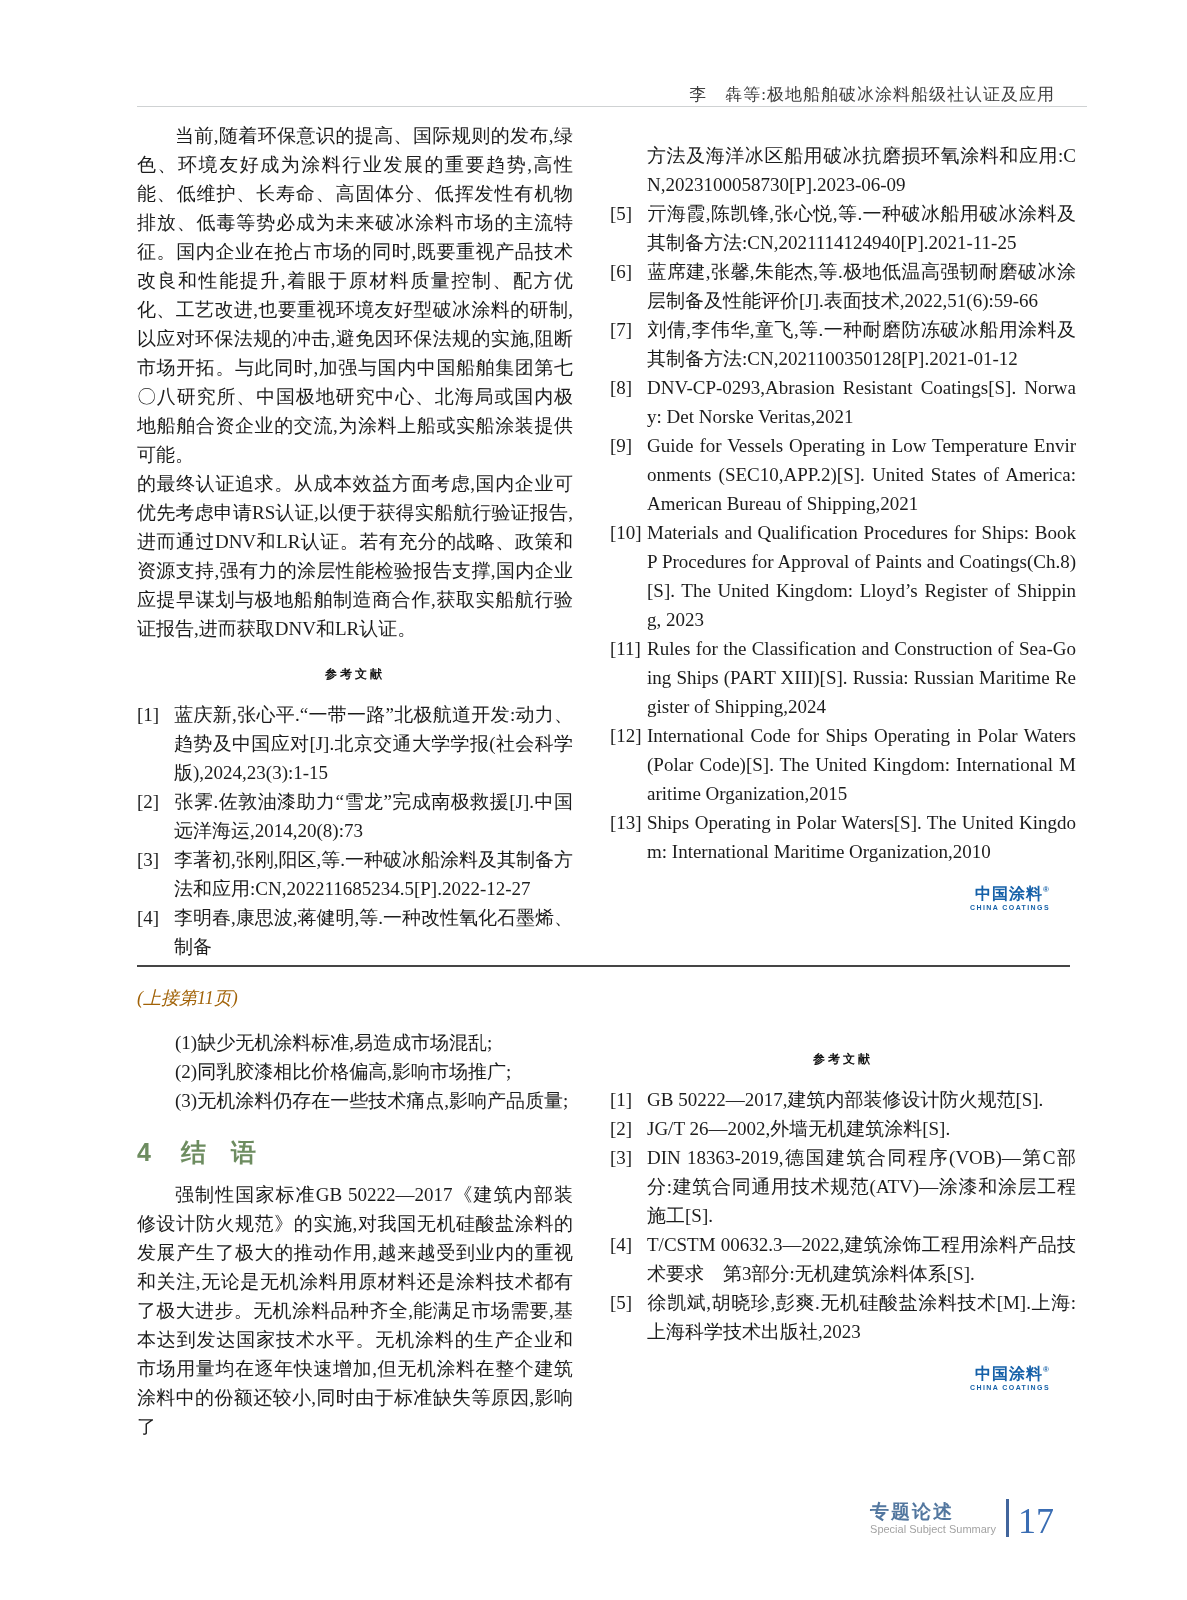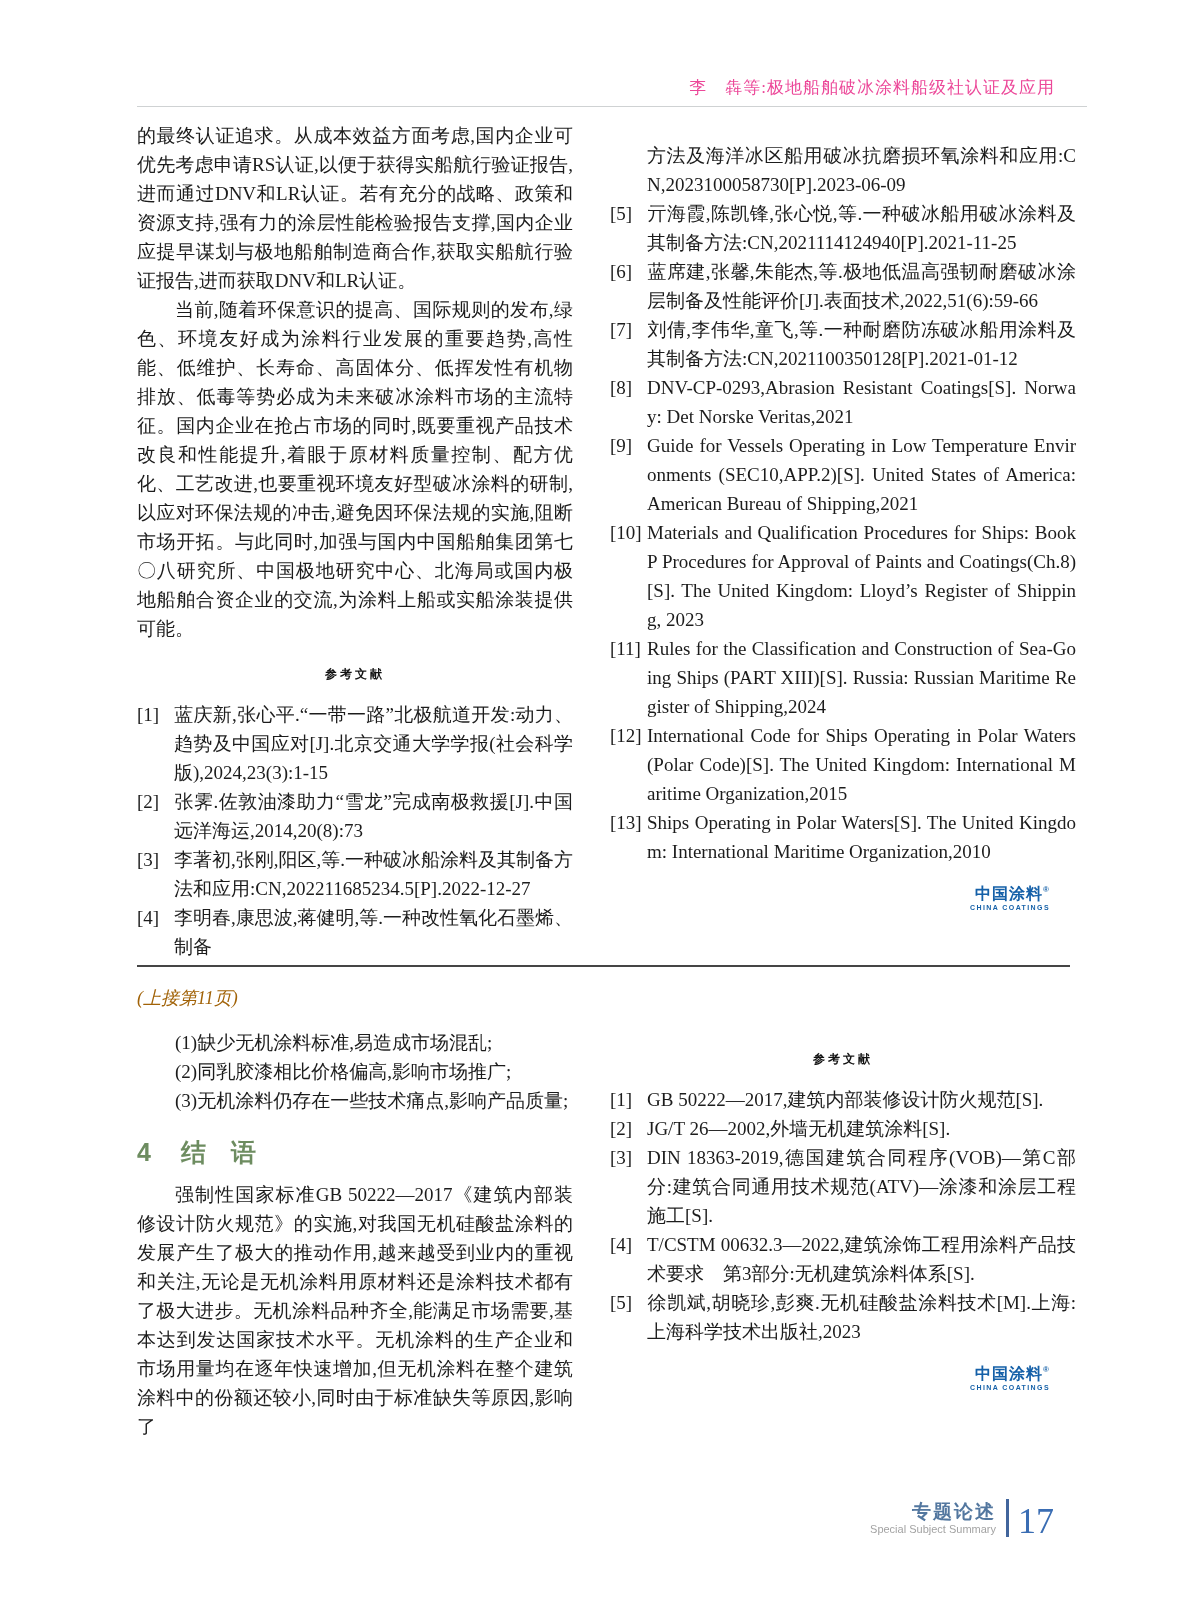--- a/index.html
+++ b/index.html
@@ -3,23 +3,23 @@
 <meta charset="utf-8">
 <title>Journal Page</title>
 <style>
   html,body { margin:0; padding:0; background:#ffffff; }
   .page {
     position:relative; width:1187px; height:1600px; background:#ffffff;
     font-family:"Liberation Serif","DejaVu Serif",serif; color:#1c1c1c;
     overflow:hidden;
   }
   .running-header {
-    position:absolute; top:76px; right:132px;
+    position:absolute; top:83px; right:132px;
     font-family:Liberation Serif, serif;
-    font-size:17px; color:#ec4899; letter-spacing:1px;
+    font-size:17px; color:#404040; letter-spacing:1px;
   }
   .header-rule {
     position:absolute; left:137px; top:106px; width:950px; height:1px;
     background:#cfd2d3;
   }
   .col {
     position:absolute; text-align:justify; font-size:19px; line-height:29px;
   }
   .art1-left  { left:137px; top:121px;  width:436px; }
   .art1-right { left:610px; top:121px;  width:466px;margin-top:20px; }
@@ -55,37 +55,37 @@
     line-height:1;
   }
   .logo-cn { font-size:16px; font-weight:bold; letter-spacing:1px; }
   .logo-reg { font-size:8px; vertical-align:top; }
   .logo-en { font-size:7px; font-weight:bold; letter-spacing:1.4px; margin-top:2px; }
   .footer {
     position:absolute; top:1494px; right:133px;
     display:flex; align-items:center;
     font-family:"Liberation Sans","DejaVu Sans",sans-serif;
   }
-  .footer-labels { text-align:right;margin-left:16px; }
+  .footer-labels { text-align:left;margin-left:16px; }
   .footer-cn { font-size:19px; font-weight:bold; color:#53779f; letter-spacing:2px; line-height:1.25; }
   .footer-en { font-size:11px; color:#a3a3a3; line-height:1.2; }
   .footer-bar { width:3px; height:38px; background:#41659c; margin:0 9px 0 10px; }
   .footer-num { font-size:36px; color:#3a6db3; font-family:"Liberation Serif","DejaVu Serif",serif; padding-top:6px; }
 </style>
 </head>
 <body>
 
 <div class="page">
 
   <div class="running-header">李　犇等:极地船舶破冰涂料船级社认证及应用</div>
   <div class="header-rule"></div>
 
   <section class="col art1-left">
+    <p class="body indent">当前,随着环保意识的提高、国际规则的发布,绿色、环境友好成为涂料行业发展的重要趋势,高性能、低维护、长寿命、高固体分、低挥发性有机物排放、低毒等势必成为未来破冰涂料市场的主流特征。国内企业在抢占市场的同时,既要重视产品技术改良和性能提升,着眼于原材料质量控制、配方优化、工艺改进,也要重视环境友好型破冰涂料的研制,以应对环保法规的冲击,避免因环保法规的实施,阻断市场开拓。与此同时,加强与国内中国船舶集团第七〇八研究所、中国极地研究中心、北海局或国内极地船舶合资企业的交流,为涂料上船或实船涂装提供可能。</p>
     <p class="body">的最终认证追求。从成本效益方面考虑,国内企业可优先考虑申请RS认证,以便于获得实船航行验证报告,进而通过DNV和LR认证。若有充分的战略、政策和资源支持,强有力的涂层性能检验报告支撑,国内企业应提早谋划与极地船舶制造商合作,获取实船航行验证报告,进而获取DNV和LR认证。</p>
-    <p class="body indent">当前,随着环保意识的提高、国际规则的发布,绿色、环境友好成为涂料行业发展的重要趋势,高性能、低维护、长寿命、高固体分、低挥发性有机物排放、低毒等势必成为未来破冰涂料市场的主流特征。国内企业在抢占市场的同时,既要重视产品技术改良和性能提升,着眼于原材料质量控制、配方优化、工艺改进,也要重视环境友好型破冰涂料的研制,以应对环保法规的冲击,避免因环保法规的实施,阻断市场开拓。与此同时,加强与国内中国船舶集团第七〇八研究所、中国极地研究中心、北海局或国内极地船舶合资企业的交流,为涂料上船或实船涂装提供可能。</p>
     <h3 class="ref-heading">参考文献</h3>
     <div class="ref"><span class="marker">[1]</span><span>蓝庆新,张心平.“一带一路”北极航道开发:动力、趋势及中国应对[J].北京交通大学学报(社会科学版),2024,23(3):1-15</span></div>
     <div class="ref"><span class="marker">[2]</span><span>张霁.佐敦油漆助力“雪龙”完成南极救援[J].中国远洋海运,2014,20(8):73</span></div>
     <div class="ref"><span class="marker">[3]</span><span>李著初,张刚,阳区,等.一种破冰船涂料及其制备方法和应用:CN,202211685234.5[P].2022-12-27</span></div>
     <div class="ref"><span class="marker">[4]</span><span>李明春,康思波,蒋健明,等.一种改性氧化石墨烯、制备</span></div>
   </section>
 
   <section class="col art1-right">
     <div class="ref"><span>方法及海洋冰区船用破冰抗磨损环氧涂料和应用:CN,2023100058730[P].2023-06-09</span></div>
     <div class="ref"><span class="marker">[5]</span><span>亓海霞,陈凯锋,张心悦,等.一种破冰船用破冰涂料及其制备方法:CN,2021114124940[P].2021-11-25</span></div>

